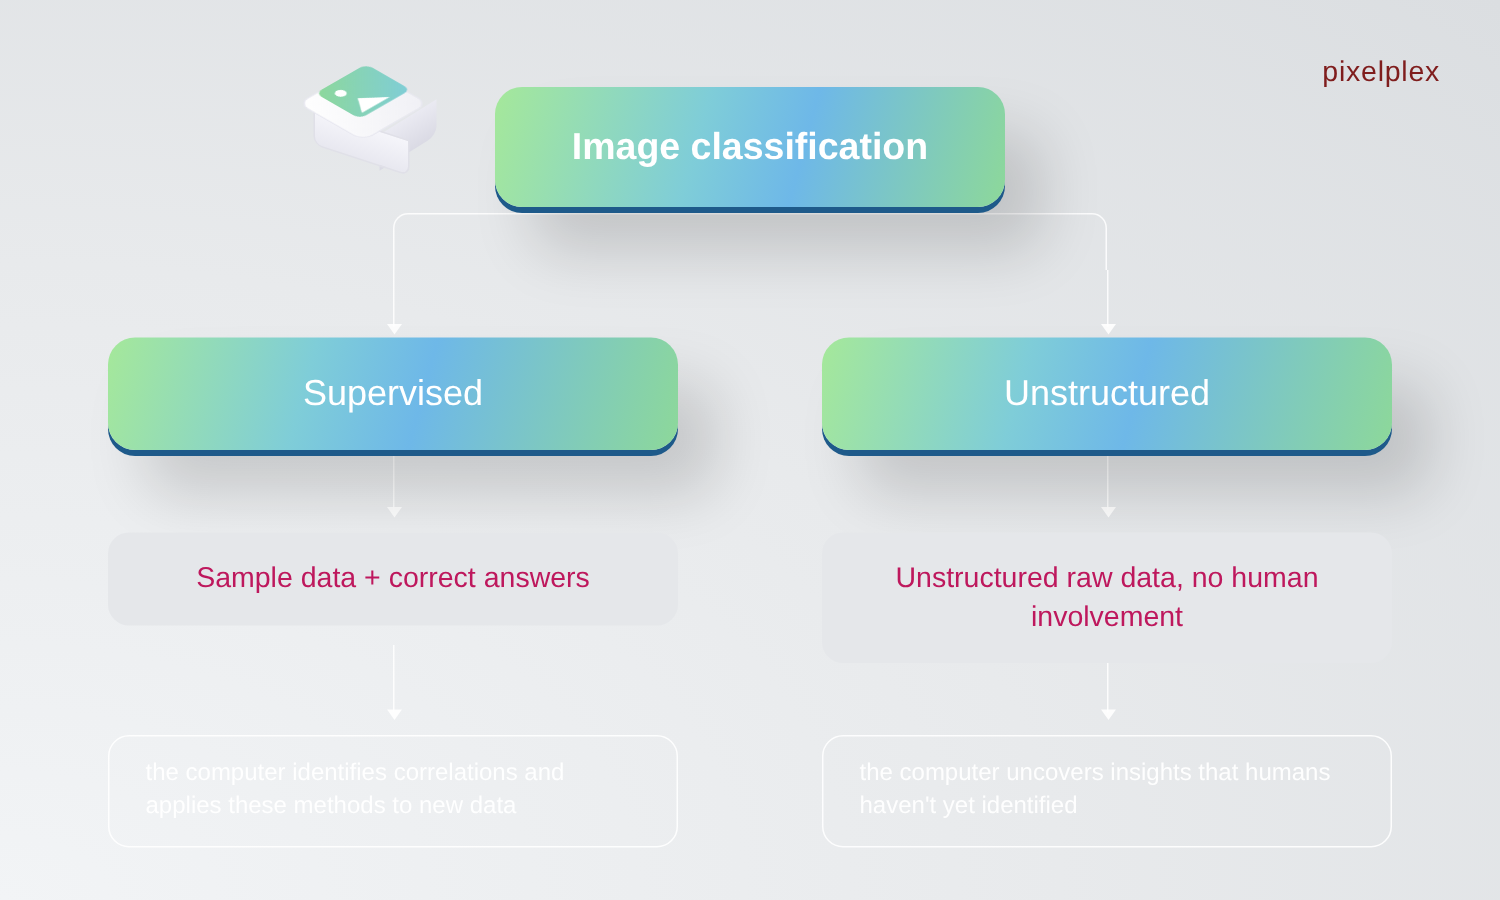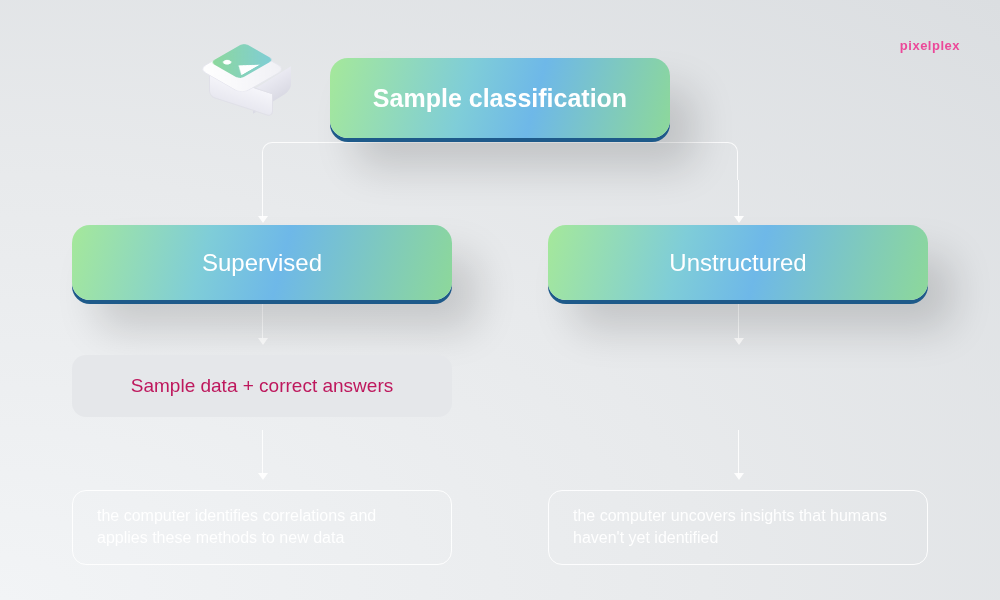--- a/index.html
+++ b/index.html
@@ -12,23 +12,23 @@
       height: 600px;
       background: radial-gradient(ellipse at bottom left, #f2f4f6 0%, #e8eaec 50%, #dbdee1 100%);
       font-family: -apple-system, BlinkMacSystemFont, 'Segoe UI', Arial, sans-serif;
       position: relative;
       overflow: hidden;
     }
     .logo {
       position: absolute;
       top: 38px;
       right: 40px;
-      color: #ec4899;
-      font-size: 13px;
-      font-weight: 700;
+      color: #7f1d1d;
+      font-size: 19px;
+      font-weight: 400;
       letter-spacing: 0.5px;
     }
     .diagram {
       position: relative;
       width: 100%;
       height: 100%;
     }
     .top-box {
       position: absolute;
       top: 58px;
@@ -231,21 +231,21 @@
   <div class="icon-box">
     <div class="icon-cube">
       <div class="cube-side"></div>
       <div class="cube-front"></div>
       <div class="cube-top"></div>
       <div class="image-icon"></div>
     </div>
   </div>
 
   <div class="top-box">
-    <span>Sample classification</span>
+    <span>Image classification</span>
   </div>
 
   <div class="connector conn-main"></div>
   <div class="connector conn-down-l"></div>
   <div class="connector conn-down-r"></div>
   <div class="arrow ar-1"></div>
   <div class="arrow ar-2"></div>
 
   <div class="branch-box branch-left">
     <span>Supervised</span>
@@ -255,20 +255,23 @@
   </div>
 
   <div class="connector conn-mid-l"></div>
   <div class="connector conn-mid-r"></div>
   <div class="arrow ar-3"></div>
   <div class="arrow ar-4"></div>
 
   <div class="desc-box desc-left">
     <span>Sample data +  correct answers</span>
   </div>
+  <div class="desc-box desc-right">
+    <span>Unstructured raw data, no human involvement</span>
+  </div>
 
   <div class="connector conn-bot-l"></div>
   <div class="connector conn-bot-r"></div>
   <div class="arrow ar-5"></div>
   <div class="arrow ar-6"></div>
 
   <div class="outcome-box outcome-left">
     <span>the computer identifies correlations and applies these methods to new data</span>
   </div>
   <div class="outcome-box outcome-right">

